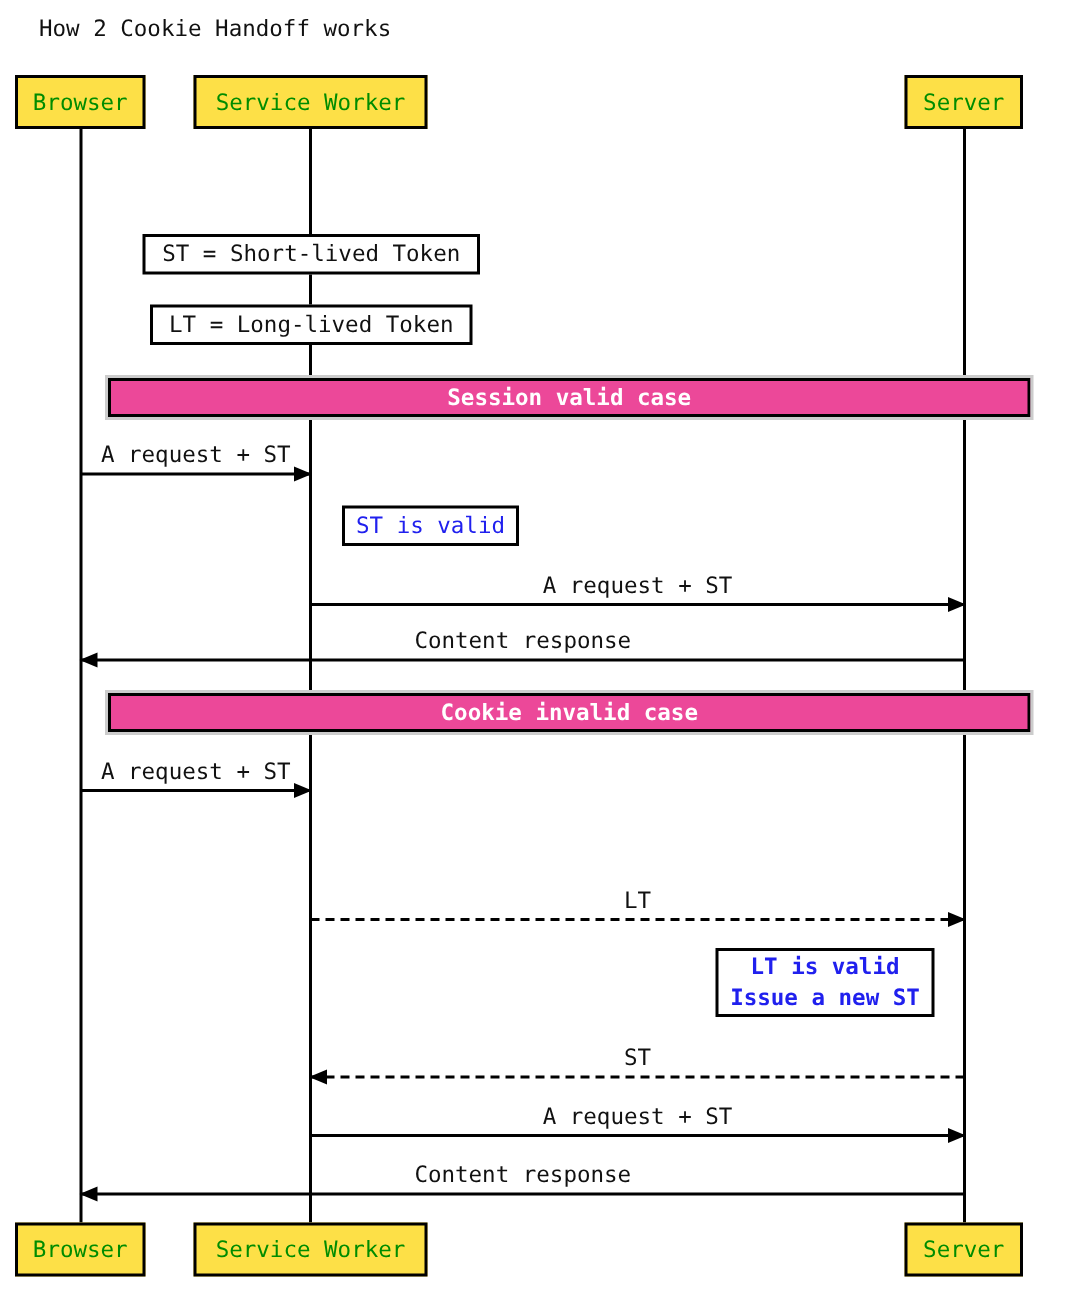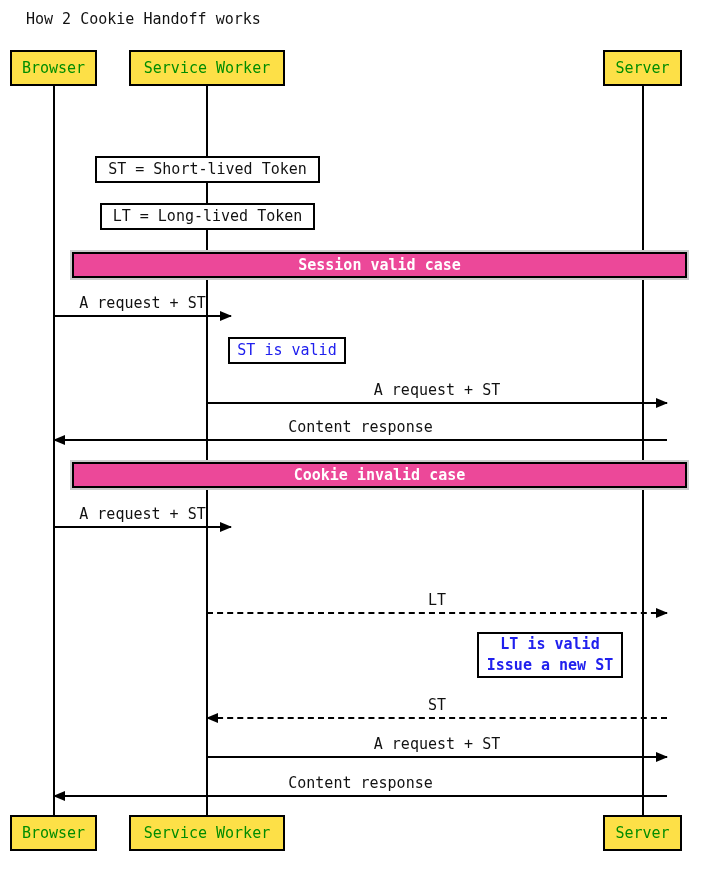--- a/index.html
+++ b/index.html
@@ -63,21 +63,21 @@
     outline: 2px solid #cccccc;
     box-sizing: border-box;
     display: flex;
     align-items: center;
     justify-content: center;
     color: #ffffff;
     font-weight: bold;
     white-space: nowrap;
     margin-left: 35px;
   }
-  .msg { position: absolute; height: 22px; padding-left: 24px; }
+  .msg { position: absolute; height: 22px; }
   .msg .line {
     position: absolute;
     left: 0; right: 0; bottom: -1px;
     height: 0;
     border-bottom: 2px solid #000000;
   }
   .msg.dashed .line { border-bottom-style: dashed; }
   .msg .label {
     position: absolute;
     left: 0; right: 0; bottom: 4px;

